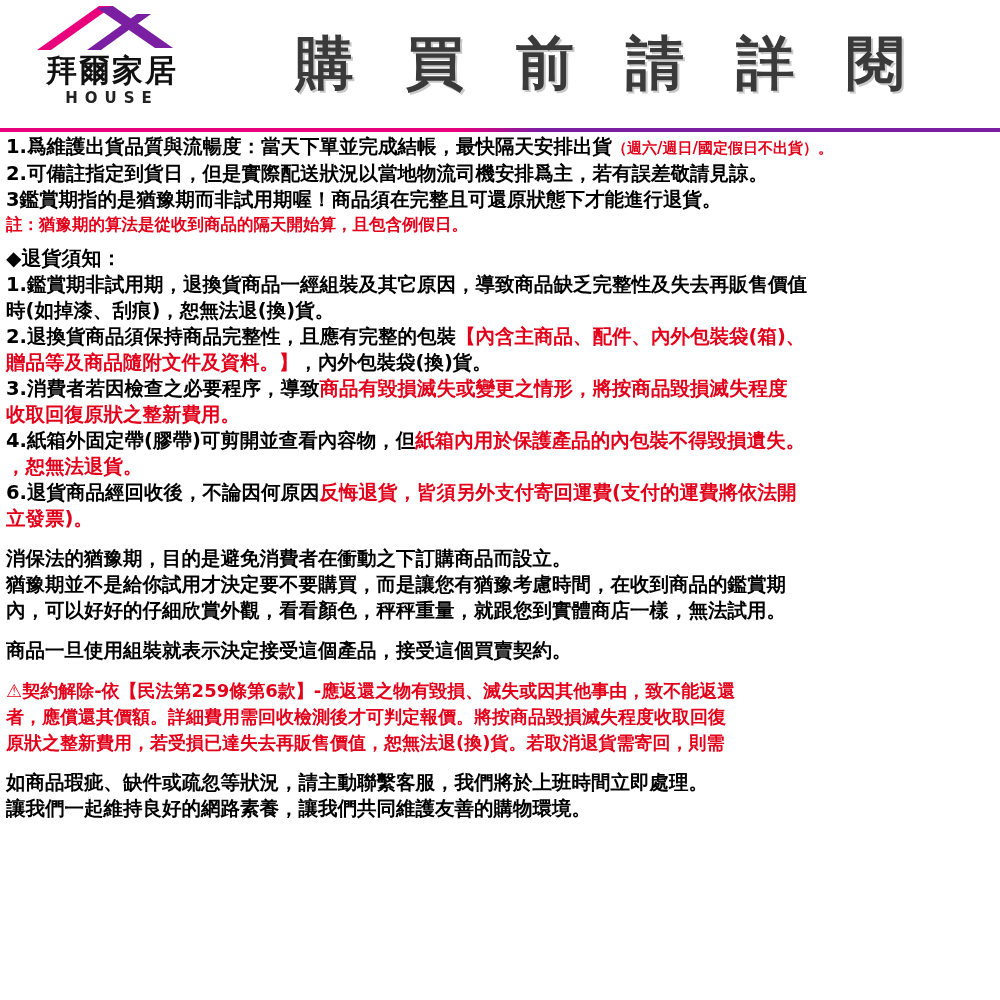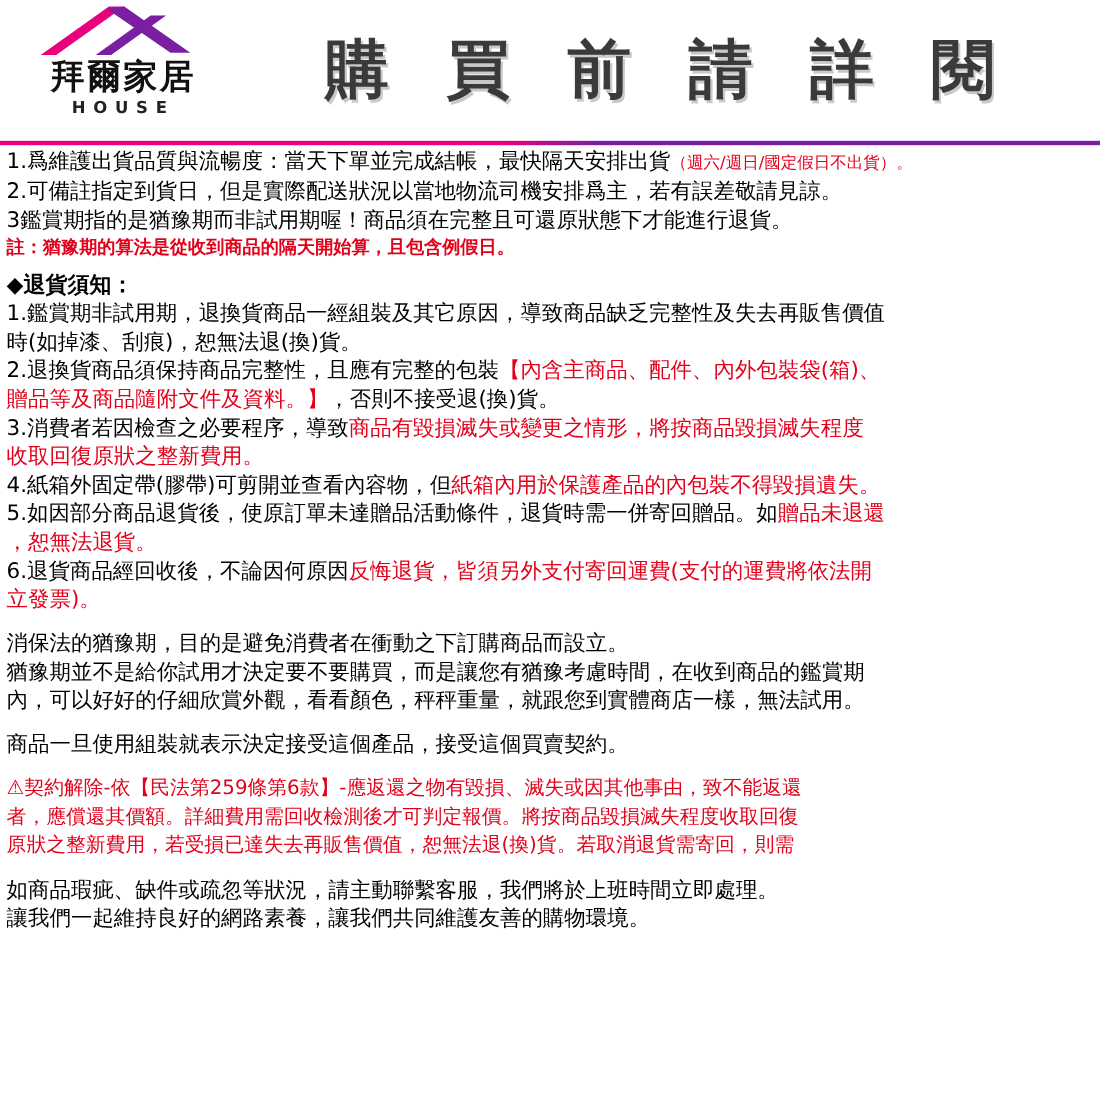--- a/index.html
+++ b/index.html
@@ -78,21 +78,21 @@
   }
 
   
   .content {
     padding: 0 6px 0 6px;
     box-sizing: border-box;
   }
   .line {
     font-size: 19.5px;
     line-height: 26px;
-    font-weight: normal;
+    font-weight: bold;
     letter-spacing: 0px;
     white-space: nowrap;
   }
   .small {
     font-size: 15px;
   }
   .red { color: #e2001a; }
   .black { color: #000000; }
   .blk-gap { height: 14px; }
   .blk-gap-sm { height: 8px; }
@@ -159,37 +159,34 @@
         <span>1.</span><span class="black">鑑賞期非試用期，退換貨商品一經組裝及其它原因，導致商品缺乏完整性及失去再販售價值</span>
       </div>
       <div class="line">
         <span class="black">時(如掉漆、刮痕)，恕無法退(換)貨。</span>
       </div>
 
       <div class="line">
         <span>2.</span><span class="black">退換貨商品須保持商品完整性，且應有完整的包裝</span><span class="red">【內含主商品、配件、內外包裝袋(箱)、</span>
       </div>
       <div class="line">
-        <span class="red">贈品等及商品隨附文件及資料。】</span><span class="black">，否則不接受退(換)貨。</span>
+        <span class="red">贈品等及商品隨附文件及資料。】</span><span class="black">，內外包裝袋(換)貨。</span>
       </div>
 
       <div class="line">
         <span>3.</span><span class="black">消費者若因檢查之必要程序，導致</span><span class="red">商品有毀損滅失或變更之情形，將按商品毀損滅失程度</span>
       </div>
       <div class="line">
         <span class="red">收取回復原狀之整新費用。</span>
       </div>
 
       <div class="line">
         <span>4.</span><span class="black">紙箱外固定帶(膠帶)可剪開並查看內容物，但</span><span class="red">紙箱內用於保護產品的內包裝不得毀損遺失。</span>
       </div>
 
-      <div class="line">
-        <span>5.</span><span class="black">如因部分商品退貨後，使原訂單未達贈品活動條件，退貨時需一併寄回贈品。如</span><span class="red">贈品未退還</span>
-      </div>
       <div class="line">
         <span class="red">，恕無法退貨。</span>
       </div>
 
       <div class="line">
         <span>6.</span><span class="black">退貨商品經回收後，不論因何原因</span><span class="red">反悔退貨，皆須另外支付寄回運費(支付的運費將依法開</span>
       </div>
       <div class="line">
         <span class="red">立發票)。</span>
       </div>

